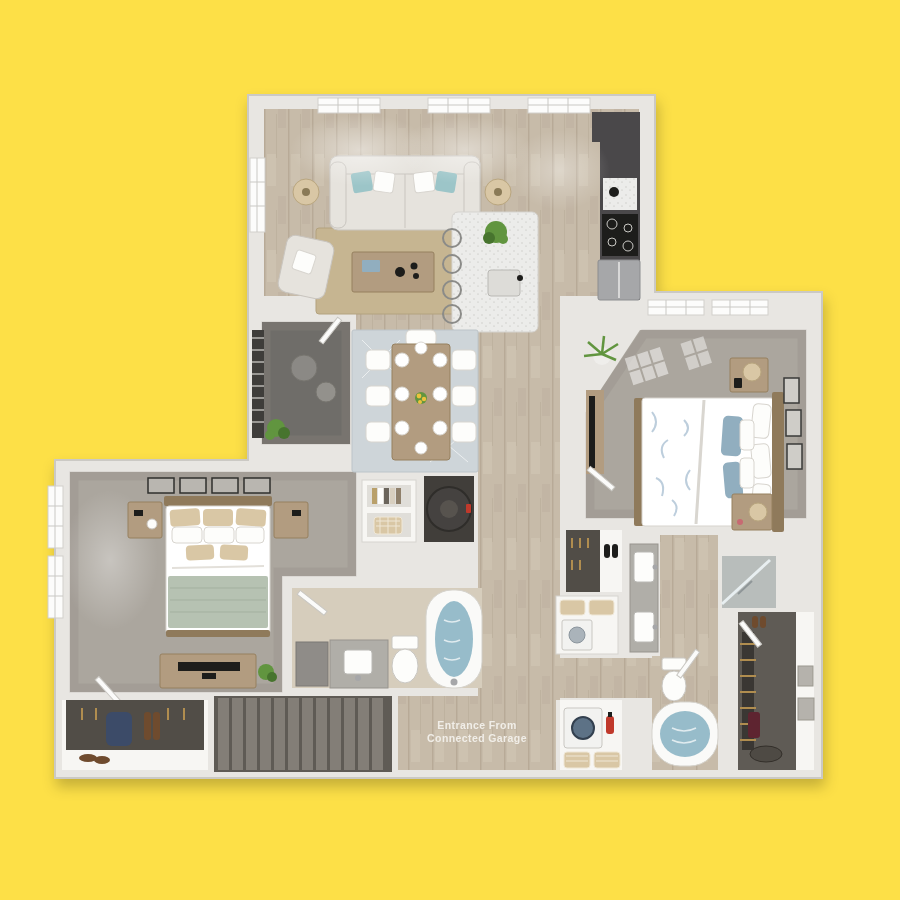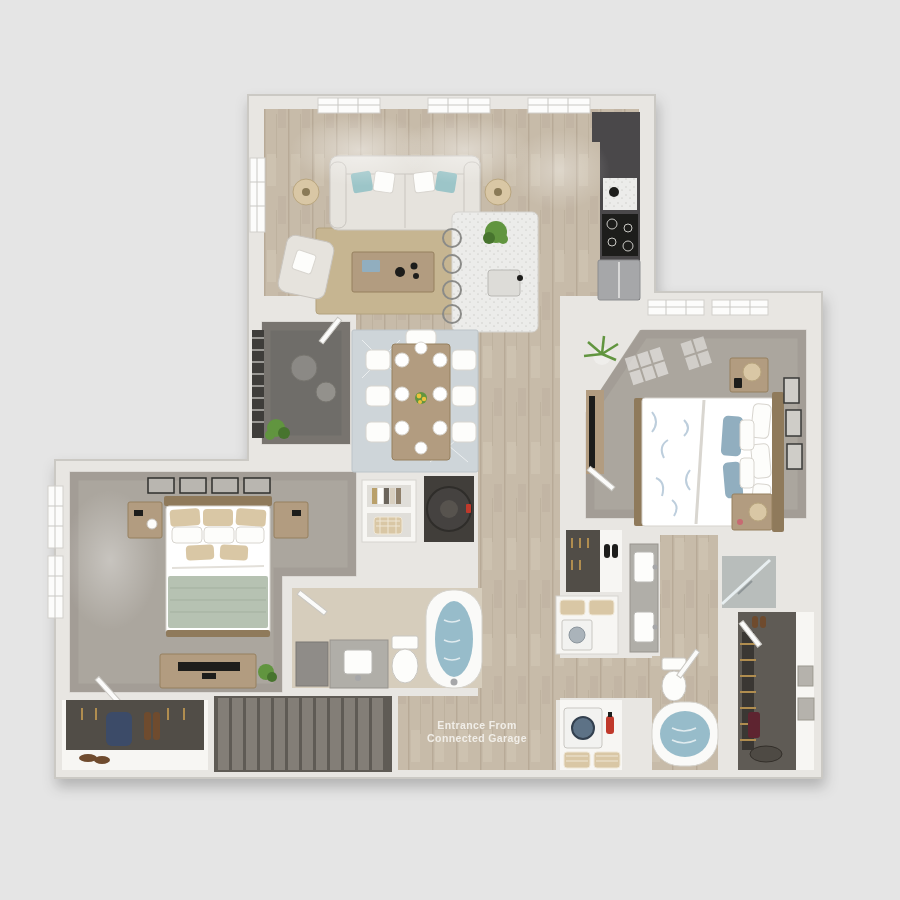--- a/index.html
+++ b/index.html
@@ -1,16 +1,16 @@
 <!DOCTYPE html>
 <html style="--wall: #e8e6e2; --wallEdge: #d4d2cd; --wood: #c7bba9; --woodDark: #ab9d89; --woodLight: #d6cdbc; --carpet: #aba69e; --carpetShade: #8f8a82; --denFloor: #6f6d69; --closetDark: #514d47; --walkinFloor: #5f5b55; --cabinet: #4a484a; --granite: #b0aea8; --fabric: #e6e3dd; --woodFurn: #b29c80; --woodFurnDark: #8f7a5b; --teal: #9cc5c8; --blue: #91aebf; --sage: #b6c2b2; --tan: #d9c7a5; --jute: #c6b591; --diningRug: #ced5d9; --water: #97bcca; --stairTread: #837e77; --stairGap: #5f5b55; --plantGreen: #61953f; --plantGreenDark: #47742e; --red: #c0392b; --gold: #b08d4f; --navy: #3c4b68; --brown: #6f4b2e; --textLight: #f1eee8;"><head>
 <meta charset="utf-8">
 <style>
   html,body{margin:0;padding:0;background:#ffffff;}
-  .stage{width:900px;height:900px;position:relative;background:#e5e5e5;overflow:hidden;
+  .stage{width:900px;height:900px;position:relative;background:#fde047;overflow:hidden;
          font-family:"Liberation Sans", sans-serif;}
   svg{display:block}
   
   .wall{fill:var(--wall)}
   .woodF{fill:url(#wp)}
   .woodL{fill:var(--woodLight)}
   .cpt{fill:var(--carpet)}
   .den{fill:var(--denFloor)}
   .dkc{fill:var(--closetDark)}
   .wkf{fill:var(--walkinFloor)}

